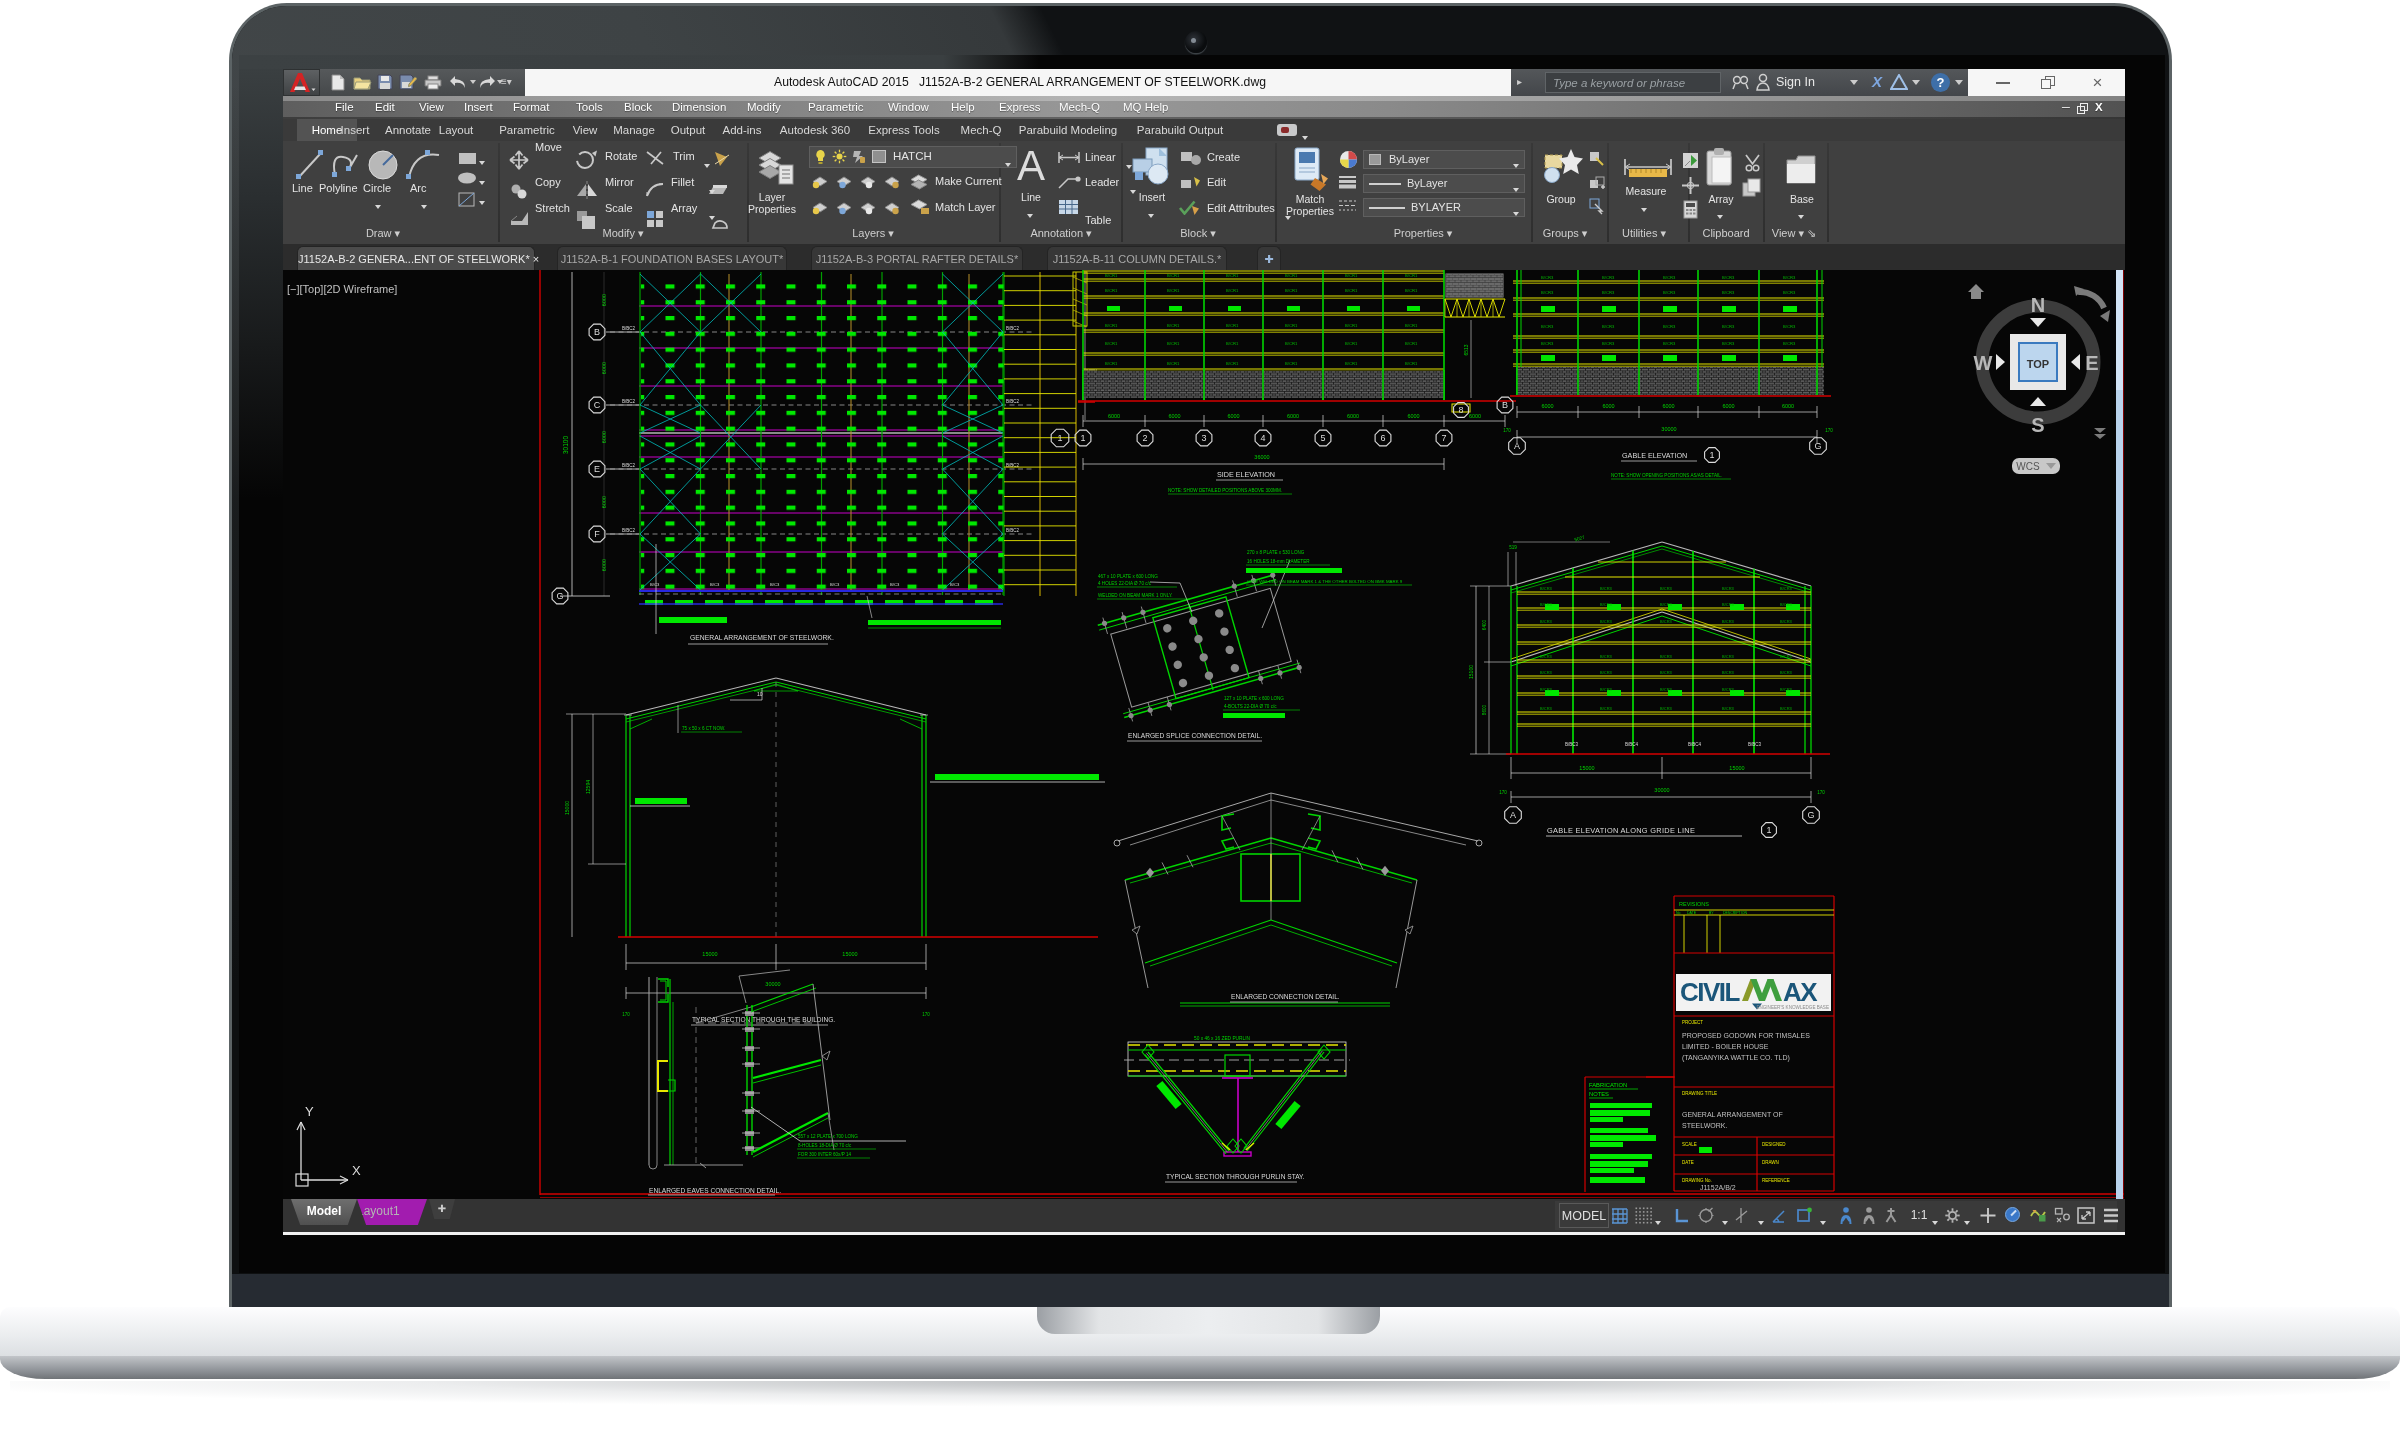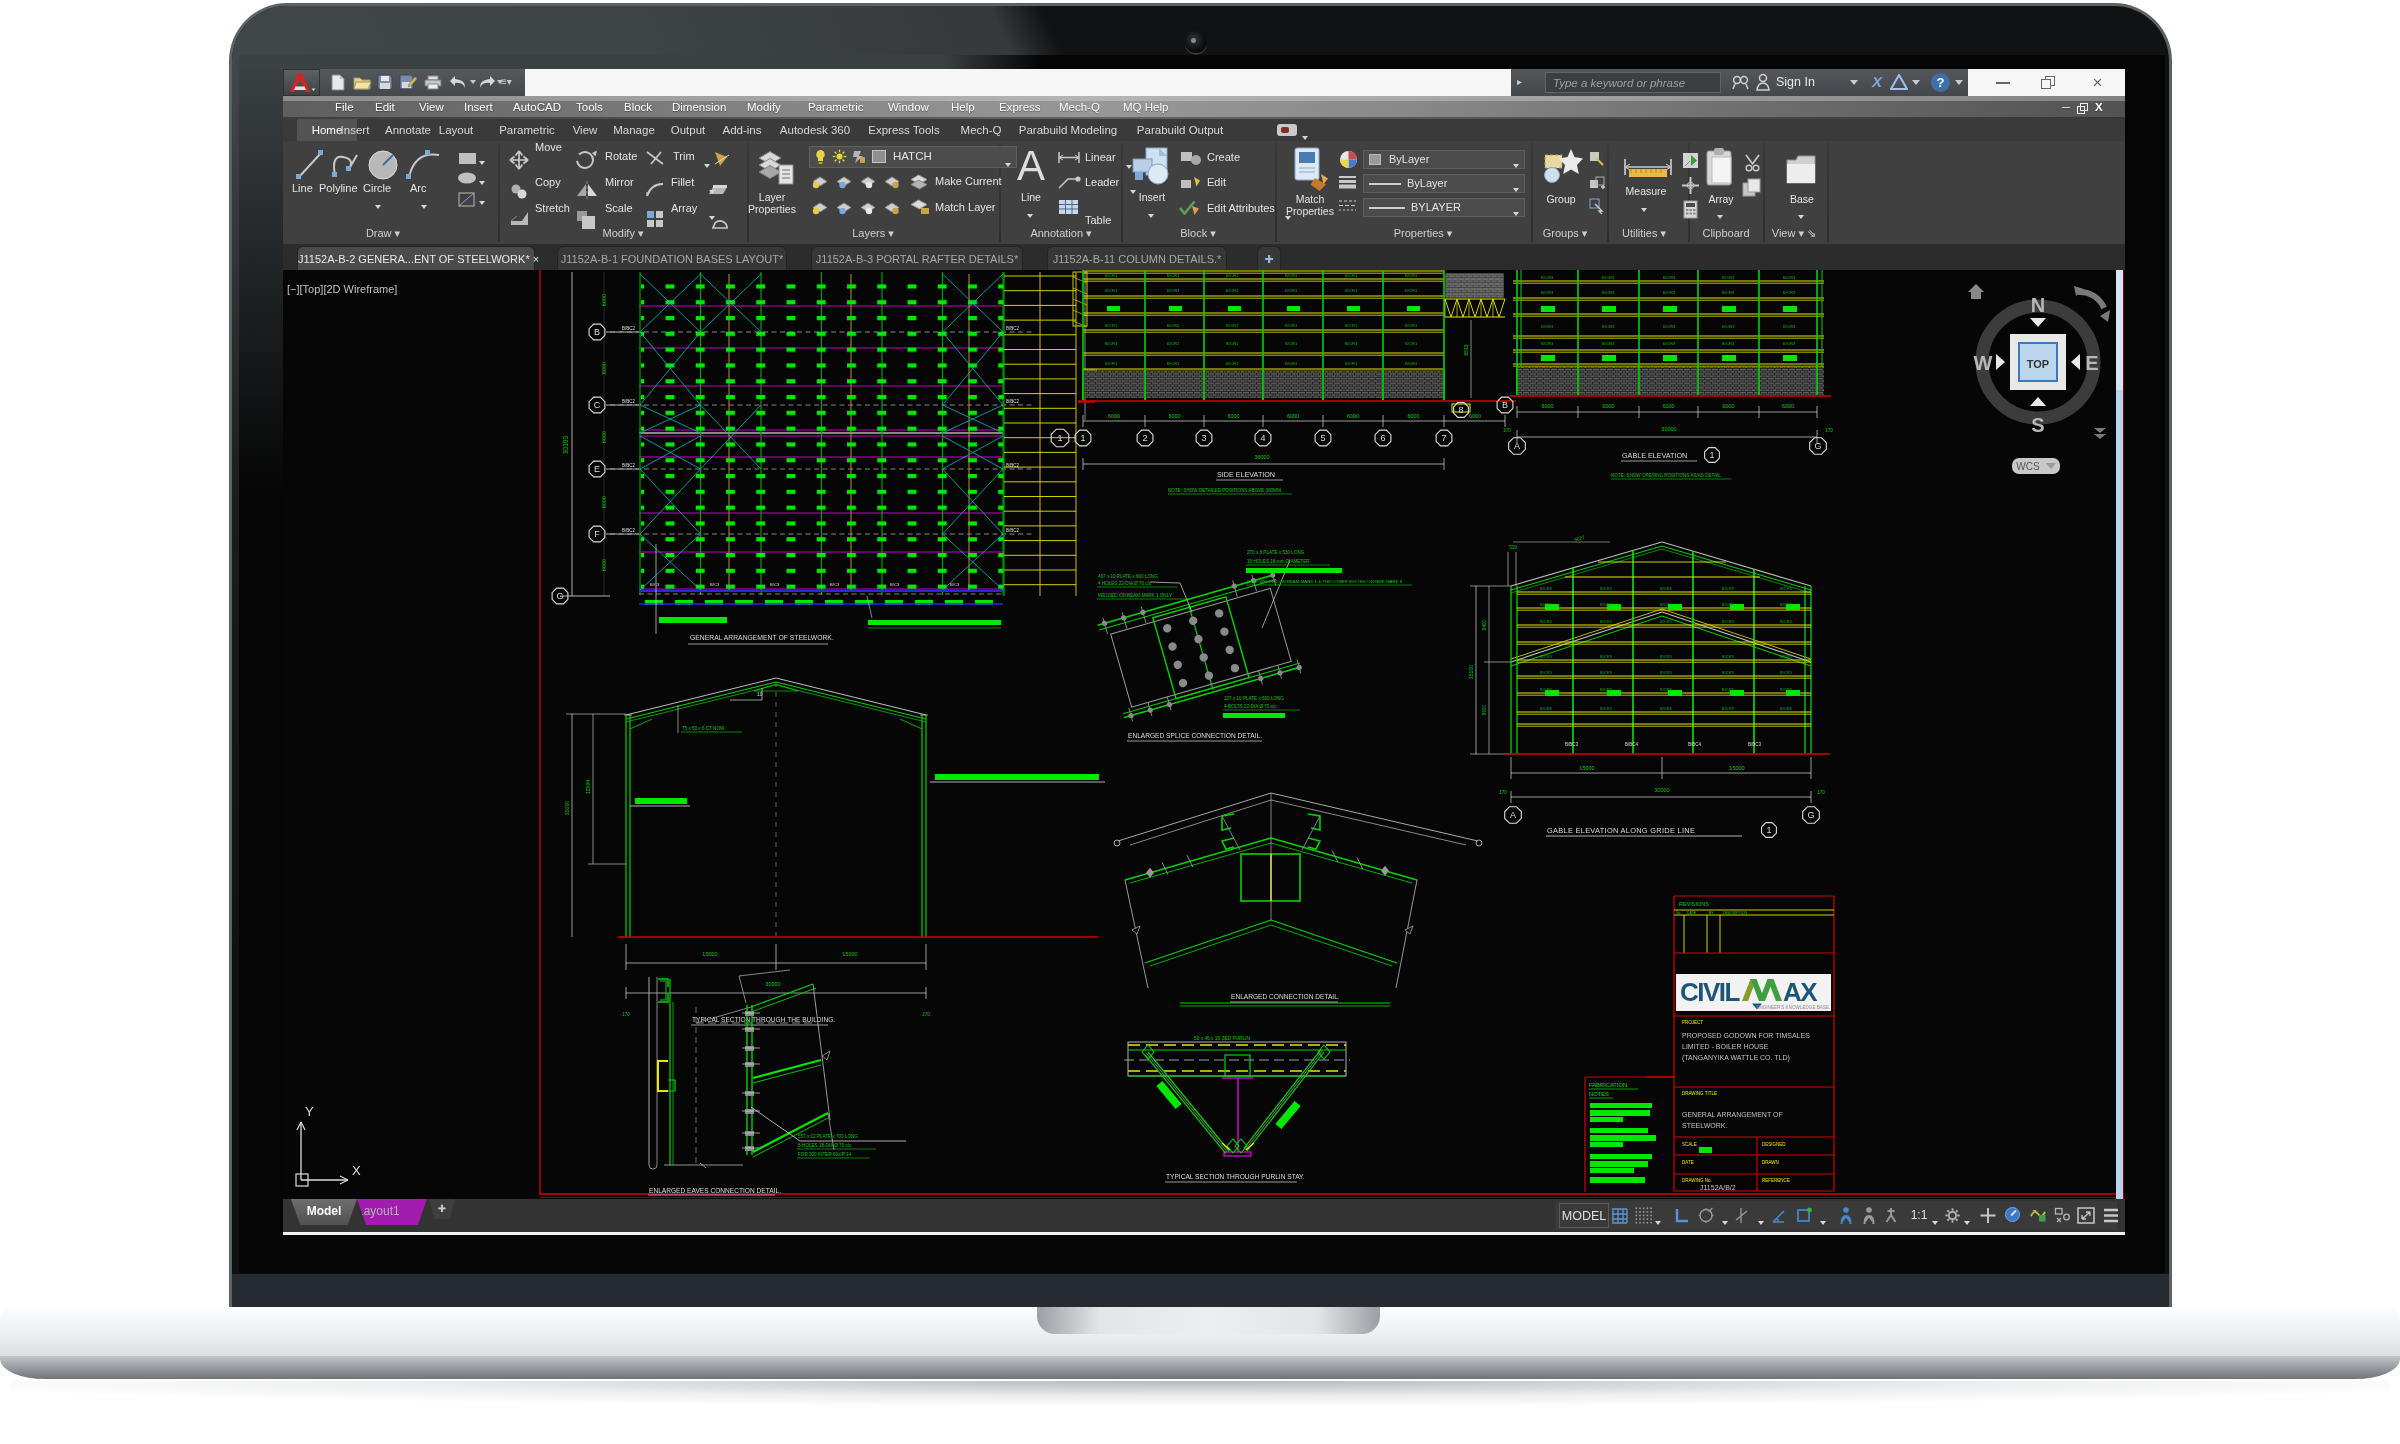--- a/index.html
+++ b/index.html
@@ -90,20 +90,21 @@
         </svg>
         <svg class="abs" style="left:166px;top:6px" width="20" height="14" viewBox="0 0 20 14">
           <path d="M6 1 L1 6 L6 11 L6 8 Q14 7 16 13 Q17 5 6 4 Z" fill="#d8d8d8"></path>
         </svg>
         <div class="abs" style="left:187px;top:11px;width:0;height:0;border-left:3.5px solid transparent;border-right:3.5px solid transparent;border-top:4px solid #ccc"></div>
         <svg class="abs" style="left:193px;top:6px" width="20" height="14" viewBox="0 0 20 14">
           <path d="M14 1 L19 6 L14 11 L14 8 Q6 7 4 13 Q3 5 14 4 Z" fill="#d8d8d8"></path>
         </svg>
         <div class="abs" style="left:214px;top:11px;width:0;height:0;border-left:3.5px solid transparent;border-right:3.5px solid transparent;border-top:4px solid #ccc"></div>
         <div class="abs" style="left:218px;top:8px;width:12px;height:10px;color:#ccc;font-size:10px;line-height:10px">≡▾</div>
+        <div id="titletext">Autodesk AutoCAD 2015&nbsp;&nbsp;&nbsp;J1152A-B-2 GENERAL ARRANGEMENT OF STEELWORK.dwg</div>
         <div class="abs" style="left:1234px;top:4px;width:8px;height:18px;color:#ccc;font-size:10px;line-height:18px">▸</div>
         <div class="abs" style="left:1262px;top:3px;width:176px;height:21px;background:#3c3f42;border:1px solid #606467;color:#9aa0a4;font-style:italic;font-size:11.5px;line-height:20px;padding-left:7px">Type a keyword or phrase</div>
         <svg class="abs" style="left:1449px;top:5px" width="18" height="17" viewBox="0 0 18 17">
           <circle cx="5" cy="6" r="3.4" fill="none" stroke="#d0d0d0" stroke-width="1.5"></circle>
           <circle cx="12" cy="6" r="3.4" fill="none" stroke="#d0d0d0" stroke-width="1.5"></circle>
           <path d="M3 10 l-2 5 M14 10 l2 5" stroke="#d0d0d0" stroke-width="1.5"></path>
         </svg>
         <svg class="abs" style="left:1472px;top:4px" width="16" height="19" viewBox="0 0 16 19">
           <circle cx="8" cy="5" r="3.5" fill="none" stroke="#d0d0d0" stroke-width="1.5"></circle>
           <path d="M2 17 q1 -7 6 -7 q5 0 6 7 z" fill="none" stroke="#d0d0d0" stroke-width="1.5"></path>
@@ -120,21 +121,21 @@
         <div class="abs" style="left:1713px;top:13px;width:14px;height:2px;background:#666"></div>
         <div class="abs" style="left:1762px;top:7px;width:10px;height:10px;border:1.5px solid #666"></div>
         <div class="abs" style="left:1758px;top:10px;width:10px;height:10px;border:1.5px solid #666;background:#f6f6f6"></div>
         <div class="abs" style="left:1806px;top:4px;width:17px;height:19px;color:#666;font-size:17px;line-height:19px;text-align:center">×</div>
       </div>
       <div id="menubar">
         <div class="menuitem" style="left:52px">File</div>
         <div class="menuitem" style="left:92px">Edit</div>
         <div class="menuitem" style="left:136px">View</div>
         <div class="menuitem" style="left:181px">Insert</div>
-        <div class="menuitem" style="left:230px">AutoCAD</div>
+        <div class="menuitem" style="left:230px">Format</div>
         <div class="menuitem" style="left:293px">Tools</div>
         <div class="menuitem" style="left:341px">Block</div>
         <div class="menuitem" style="left:389px">Dimension</div>
         <div class="menuitem" style="left:464px">Modify</div>
         <div class="menuitem" style="left:525px">Parametric</div>
         <div class="menuitem" style="left:605px">Window</div>
         <div class="menuitem" style="left:668px">Help</div>
         <div class="menuitem" style="left:716px">Express</div>
         <div class="menuitem" style="left:776px">Mech-Q</div>
         <div class="menuitem" style="left:840px">MQ Help</div>

